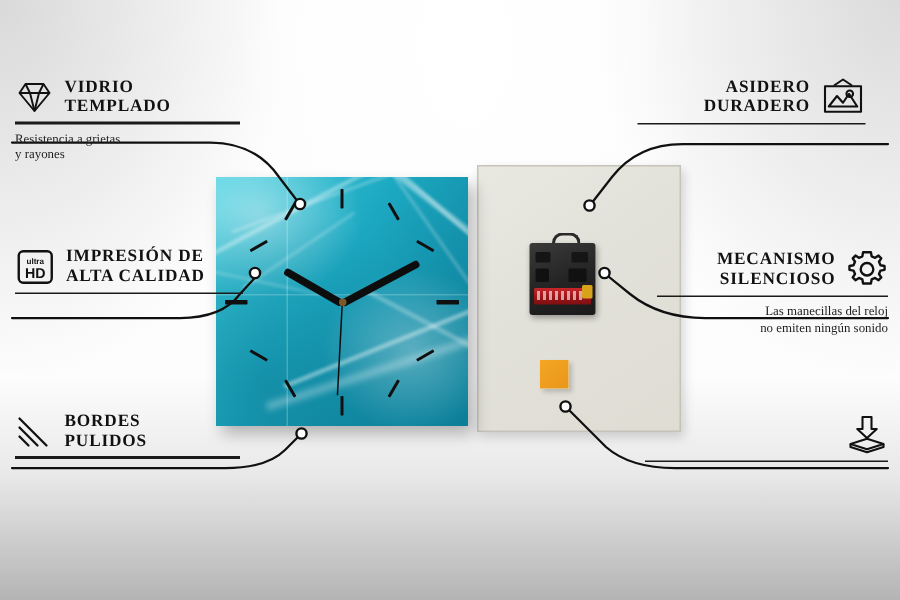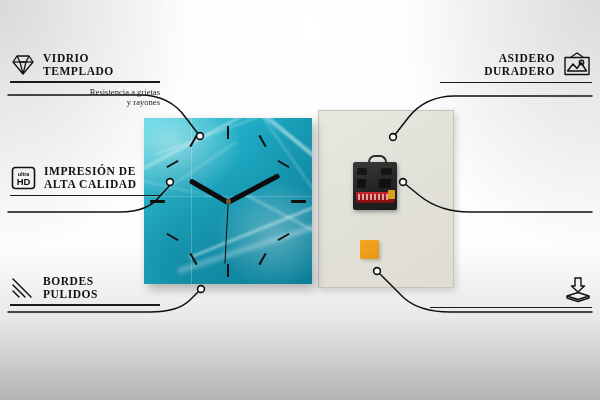--- a/index.html
+++ b/index.html
@@ -113,21 +113,21 @@
     font-family:"Liberation Serif",serif;font-weight:700;
     font-size:11.5px;line-height:12.6px;letter-spacing:.55px;color:#111;
     text-transform:uppercase;white-space:pre-line;
   }
   .co-rule{height:1.4px;background:#1a1a1a;margin:4px 0 4px 0;}
   .co-desc{
     font-family:"Liberation Serif",serif;font-size:8.6px;line-height:10.4px;
     color:#1d1d1d;white-space:pre-line;
   }
   .left .co-head{justify-content:flex-start;}
-  .left .co-desc{text-align:right;}
+  .left .co-desc{text-align:left;}
   .right .co-head{justify-content:flex-end;}
   .right .co-title{text-align:right;}
   .right .co-desc{text-align:right;}
   .ico{flex:0 0 auto;display:block;}
 
   
   #wires{position:absolute;left:0;top:0;width:600px;height:400px;pointer-events:none;}
 </style>
 </head>
 <body>
@@ -255,36 +255,51 @@
             <path d="M3 9 L15 21"></path>
             <path d="M3 15 L9 21"></path>
         </g>
       </svg>
       <div class="co-title">BORDES
 PULIDOS</div>
     </div>
     <div class="co-rule" style="width:150px;"></div>
   </div>
 
-  <div class="callout right" style="left:440px;top:52px;width:152px;">
+  <div class="callout right" style="left:425px;top:52px;width:152px;">
     <div class="co-head">
       <div class="co-title">ASIDERO
 DURADERO</div>
       <svg class="ico" width="30" height="26" viewBox="0 0 30 26">
         <g fill="none" stroke="#111" stroke-width="1.4" stroke-linejoin="round">
           <path d="M9 5 L15 1 L21 5"></path>
           <rect x="3" y="5.5" width="24" height="17"></rect>
           <path d="M5.5 19 L11 12 L15 16.5 L19 10.5 L24.5 19 Z"></path>
           <circle cx="19.5" cy="10.5" r="2.2"></circle>
         </g>
       </svg>
     </div>
     <div class="co-rule" style="width:152px;margin-left:auto;"></div>
   </div>
 
+  <div class="callout right" style="left:438px;top:166px;width:154px;">
+    <div class="co-head">
+      <div class="co-title">MECANISMO
+SILENCIOSO</div>
+      <svg class="ico" width="28" height="27" viewBox="0 0 28 27">
+        <g fill="none" stroke="#111" stroke-width="1.6" stroke-linejoin="round">
+          <path d="M14 2.2 l2.6 0 .5 2.7 2.3 1 2.3-1.5 1.8 1.8 -1.5 2.3 1 2.3 2.7 .5 0 2.6 -2.7 .5 -1 2.3 1.5 2.3 -1.8 1.8 -2.3-1.5 -2.3 1 -.5 2.7 -2.6 0 -2.6 0 -.5-2.7 -2.3-1 -2.3 1.5 -1.8-1.8 1.5-2.3 -1-2.3 -2.7-.5 0-2.6 2.7-.5 1-2.3 -1.5-2.3 1.8-1.8 2.3 1.5 2.3-1 .5-2.7 z"></path>
+          <circle cx="14" cy="13.5" r="4.2"></circle>
+        </g>
+      </svg>
+    </div>
+    <div class="co-rule" style="width:154px;margin-left:auto;"></div>
+    <div class="co-desc">Las manecillas del reloj
+no emiten ningún sonido</div>
+  </div>
 
   <div class="callout right" style="left:430px;top:276px;width:162px;">
     <div class="co-head">
       <svg class="ico" width="28" height="27" viewBox="0 0 28 27">
         <g fill="none" stroke="#111" stroke-width="1.4" stroke-linejoin="round">
           <path d="M11 2 L17 2 L17 10 L20.5 10 L14 16 L7.5 10 L11 10 Z"></path>
           <path d="M14 16.5 L25 20 L14 23.5 L3 20 Z"></path>
           <path d="M3 20 L3 22 L14 25.5 L25 22 L25 20"></path>
         </g>
       </svg>

